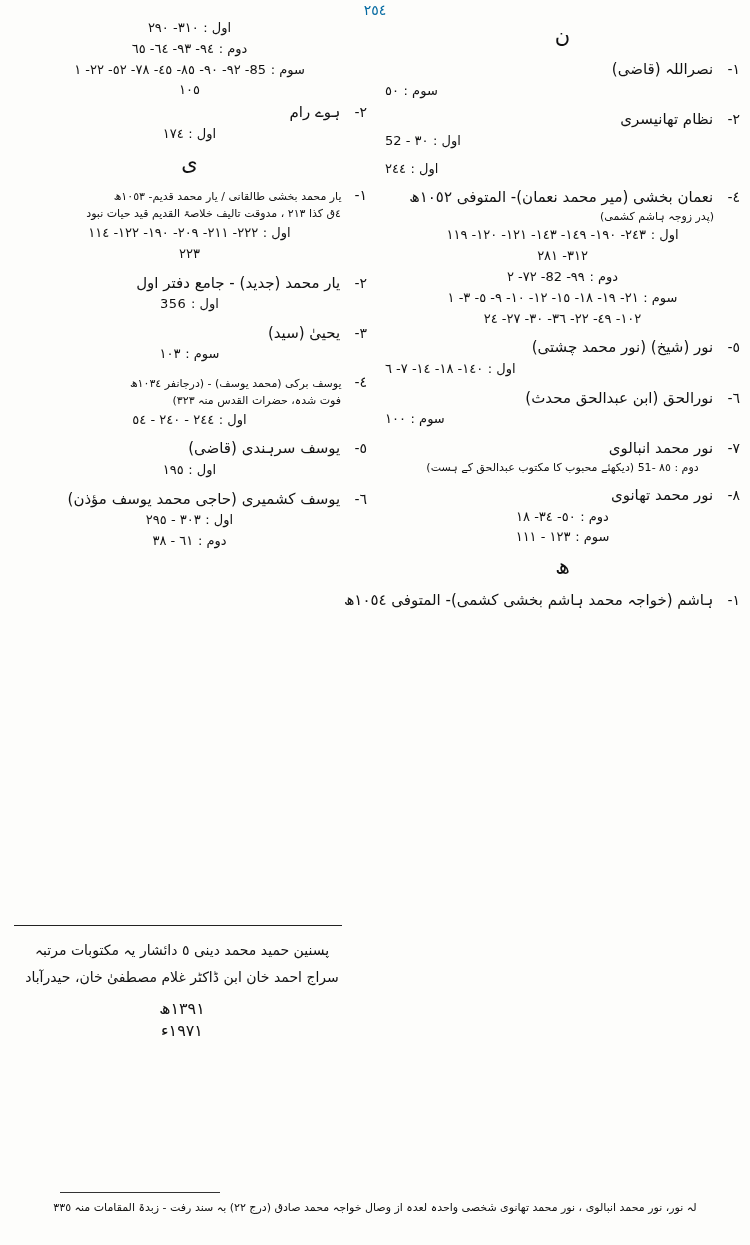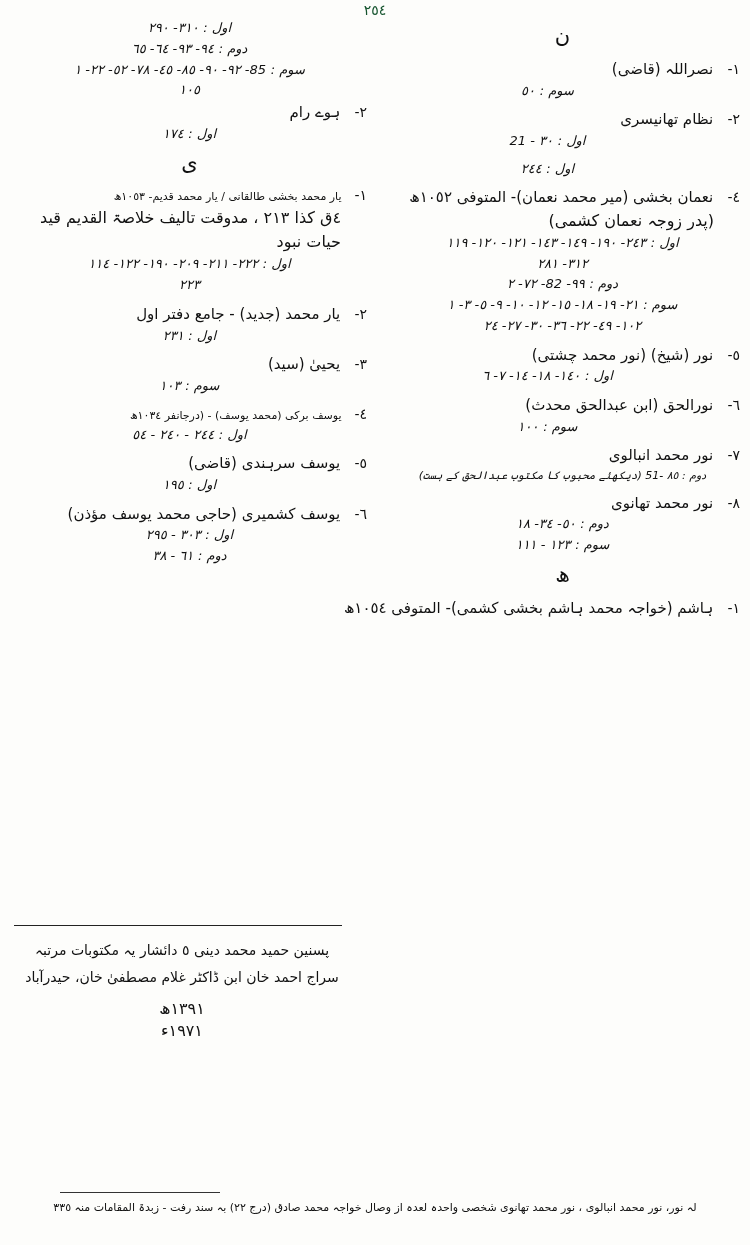--- a/index.html
+++ b/index.html
@@ -22,21 +22,21 @@
   }
   
   .folio {
     position: absolute;
     top: 2px;
     left: 0;
     width: 750px;
     text-align: center;
     font-size: 14px;
     direction: rtl;
-    color: #14532d;
+    color: #0369a1;
     letter-spacing: 1px;
   }
   .columns {
     position: absolute;
     top: 18px;
     left: 0;
     width: 750px;
     height: 1100px;
     direction: rtl;
   }
@@ -66,35 +66,34 @@
     line-height: 1.5;
     white-space: nowrap;
     direction: rtl;
   }
   .entry-head .num {
     display: inline-block;
     min-width: 22px;
     font-size: 14px;
   }
   .entry-sub {
-    font-size: 16px;
+    font-size: 11px;
     line-height: 1.5;
     direction: rtl;
     margin-right: 26px;
     text-align: right;
   }
   .refline {
     font-size: 13px;
     line-height: 1.6;
     direction: rtl;
     text-align: center;
     letter-spacing: 0.5px;
-    font-style: italic;
-  }
-  .refline.right-al { text-align: center; padding-right: 30px; }
+  }
+  .refline.right-al { text-align: left; padding-right: 30px; }
   .refline.mid { text-align: center; }
   .ref-label { display: inline-block; }
   .ref-nums { display: inline-block; direction: ltr; unicode-bidi: bidi-override; }
 
   .rule {
     position: absolute;
     left: 14px;
     width: 328px;
     border-top: 1.6px solid #222;
   }
@@ -156,37 +155,37 @@
         </div>
       </div>
 
       <div class="entry">
         <div class="entry-head">
           <span class="num">٢-</span>
           <span>نظام تھانیسری</span>
         </div>
         <div class="refline right-al">
           <span class="ref-label">اول :</span>
-          <span class="ref-nums">21 - ٣٠</span>
+          <span class="ref-nums">52 - ٣٠</span>
         </div>
       </div>
 
       <div class="entry">
         <div class="refline right-al">
           <span class="ref-label">اول :</span>
           <span class="ref-nums">٢٤٤</span>
         </div>
       </div>
 
       <div class="entry">
         <div class="entry-head">
           <span class="num">٤-</span>
           <span>نعمان بخشی (میر محمد نعمان)- المتوفی ١٠٥٢ھ</span>
         </div>
-        <div class="entry-sub">(پدر زوجہ نعمان کشمی)</div>
+        <div class="entry-sub">(پدر زوجہ ہاشم کشمی)</div>
         <div class="refline mid">
           <span class="ref-label">اول :</span>
           <span class="ref-nums">١١٩ -١٢٠ -١٢١ -١٤٣ -١٤٩ -١٩٠ -٢٤٣</span>
         </div>
         <div class="refline mid">
           <span class="ref-nums">٢٨١ -٣١٢</span>
         </div>
         <div class="refline mid">
           <span class="ref-label">دوم :</span>
           <span class="ref-nums">٢ -٧٢ -82 -٩٩</span>
@@ -305,40 +304,41 @@
         </div>
       </div>
 
       <div class="entry">
         <div class="entry-head">
           <span class="num">٢-</span>
           <span>یار محمد (جدید) - جامع دفتر اول</span>
         </div>
         <div class="refline mid">
           <span class="ref-label">اول :</span>
-          <span class="ref-nums">٢٣١</span>
+          <span class="ref-nums">356</span>
         </div>
       </div>
 
       <div class="entry">
         <div class="entry-head">
           <span class="num">٣-</span>
           <span>یحییٰ (سید)</span>
         </div>
         <div class="refline mid">
           <span class="ref-label">سوم :</span>
           <span class="ref-nums">١٠٣</span>
         </div>
       </div>
 
       <div class="entry">
         <div class="entry-head small">
           <span class="num">٤-</span>
           <span>یوسف برکی (محمد یوسف) - (درجانفر ١٠٣٤ھ</span>
         </div>
+        <div class="entry-sub">فوت شدہ، حضرات القدس منہ ٣٢٣)</div>
         <div class="refline mid">
           <span class="ref-label">اول :</span>
           <span class="ref-nums">٥٤ - ٢٤٠ - ٢٤٤</span>
         </div>
       </div>
 
       <div class="entry">
         <div class="entry-head">
           <span class="num">٥-</span>
           <span>یوسف سرہندی (قاضی)</span>

